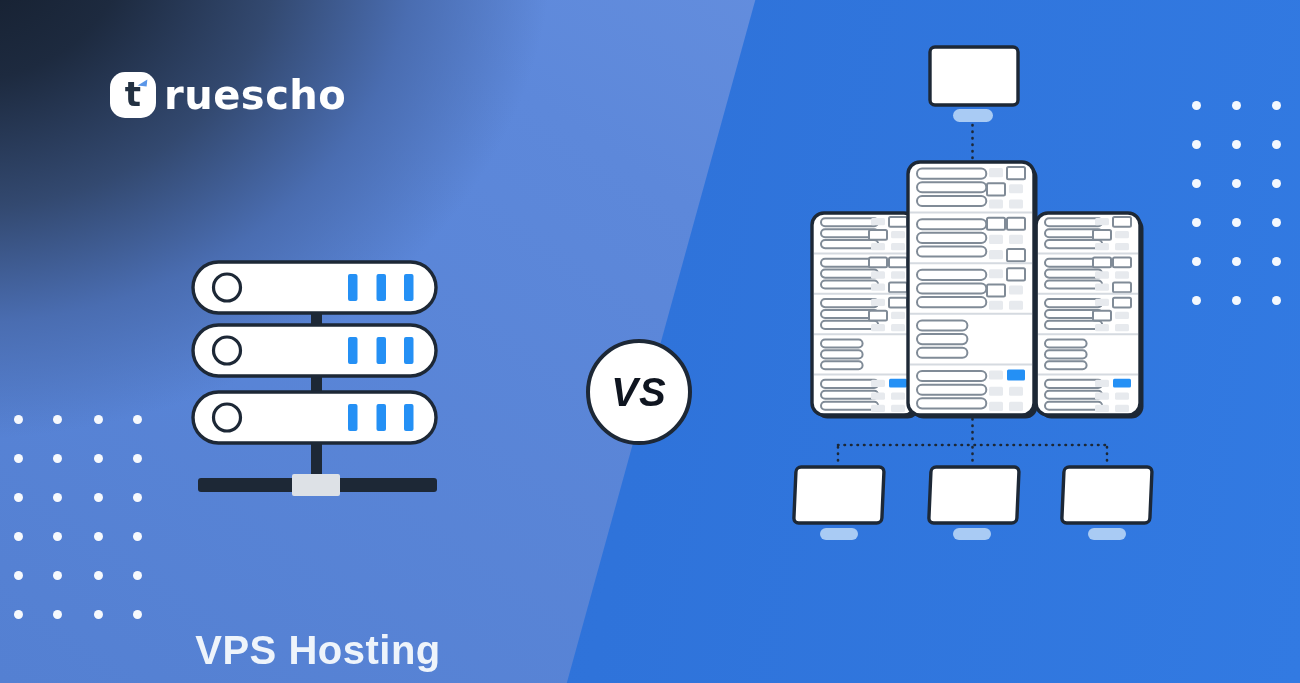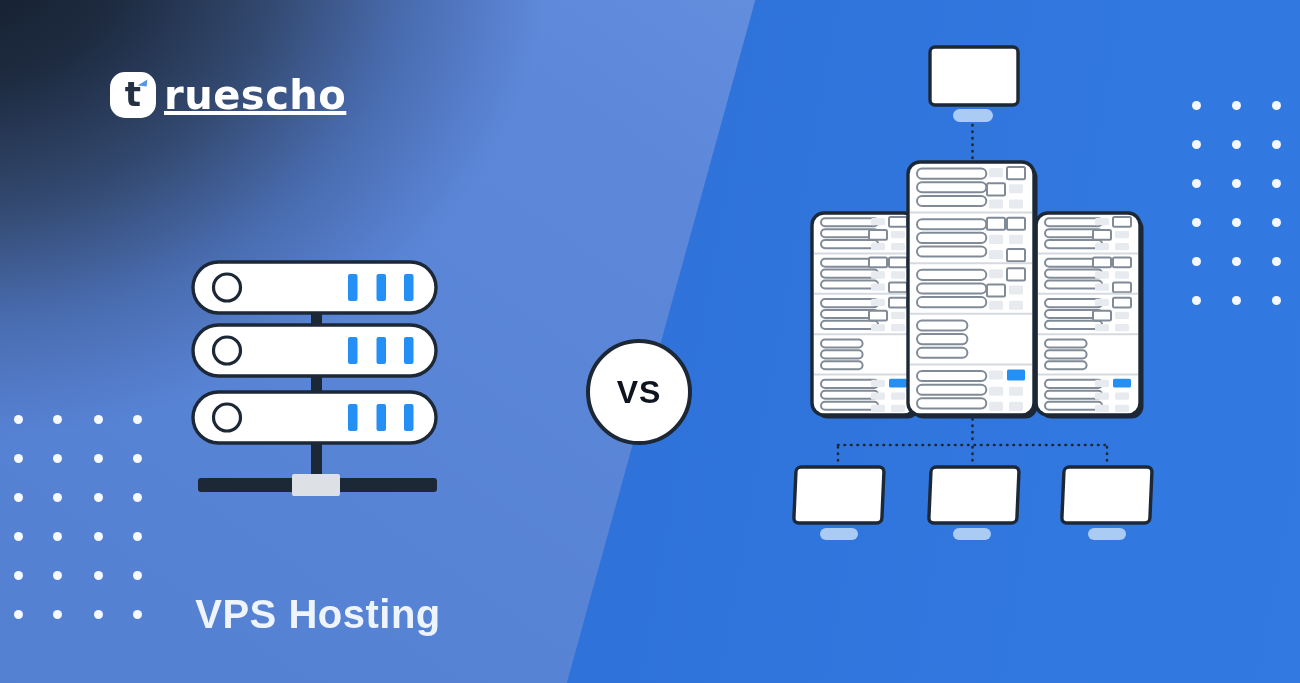--- a/index.html
+++ b/index.html
@@ -46,38 +46,39 @@
     font-family:"DejaVu Sans", sans-serif;font-size:34px;font-weight:700;color:#233142;
     line-height:1;margin-top:-2px;
   }
   .logo-accent{
     position:absolute;top:7px;right:9px;width:0;height:0;
     border-left:9px solid transparent;border-bottom:7px solid #5a96e8;
     transform:rotate(6deg);
   }
   .logo-wordmark{
     font-family:"DejaVu Sans", sans-serif;font-size:40px;font-weight:700;color:#fff;
-    letter-spacing:.5px;line-height:1;text-decoration:underline;
+    letter-spacing:.5px;line-height:1;
   }
   
   .vs-badge{
     position:absolute;left:586px;top:339px;width:106px;height:106px;border-radius:50%;
     background:#fff;border:4px solid var(--outline);box-sizing:border-box;
     display:flex;align-items:center;justify-content:center;z-index:6;
   }
   .vs-badge span{
-    font-size:32px;font-weight:800;color:var(--vs-text);letter-spacing:1px;
+    font-size:40px;font-weight:800;color:var(--vs-text);letter-spacing:1px;
     font-family:"Liberation Sans", sans-serif;
+    font-style:italic;
   }
   
   .section-label{
     position:absolute;top:592px;width:360px;text-align:center;color:var(--label);
     font-size:40px;font-weight:700;letter-spacing:.5px;z-index:5;
   }
-  .section-label.left{left:138px;}
+  .section-label.left{left:138px;margin-top:36px;}
   .section-label.right{left:792px;}
   
   .illus{position:absolute;z-index:4;}
   .vps-illus{left:183px;top:236px;}
   .shared-illus{left:775px;top:35px;}
   svg .frame{fill:#fff;stroke:var(--outline);stroke-width:3.4px;}
   svg .dark{fill:var(--outline);}
   svg .led{fill:var(--accent);}
   svg .plate{fill:var(--base-plate);}
   svg .stand{fill:var(--light-blue);}

